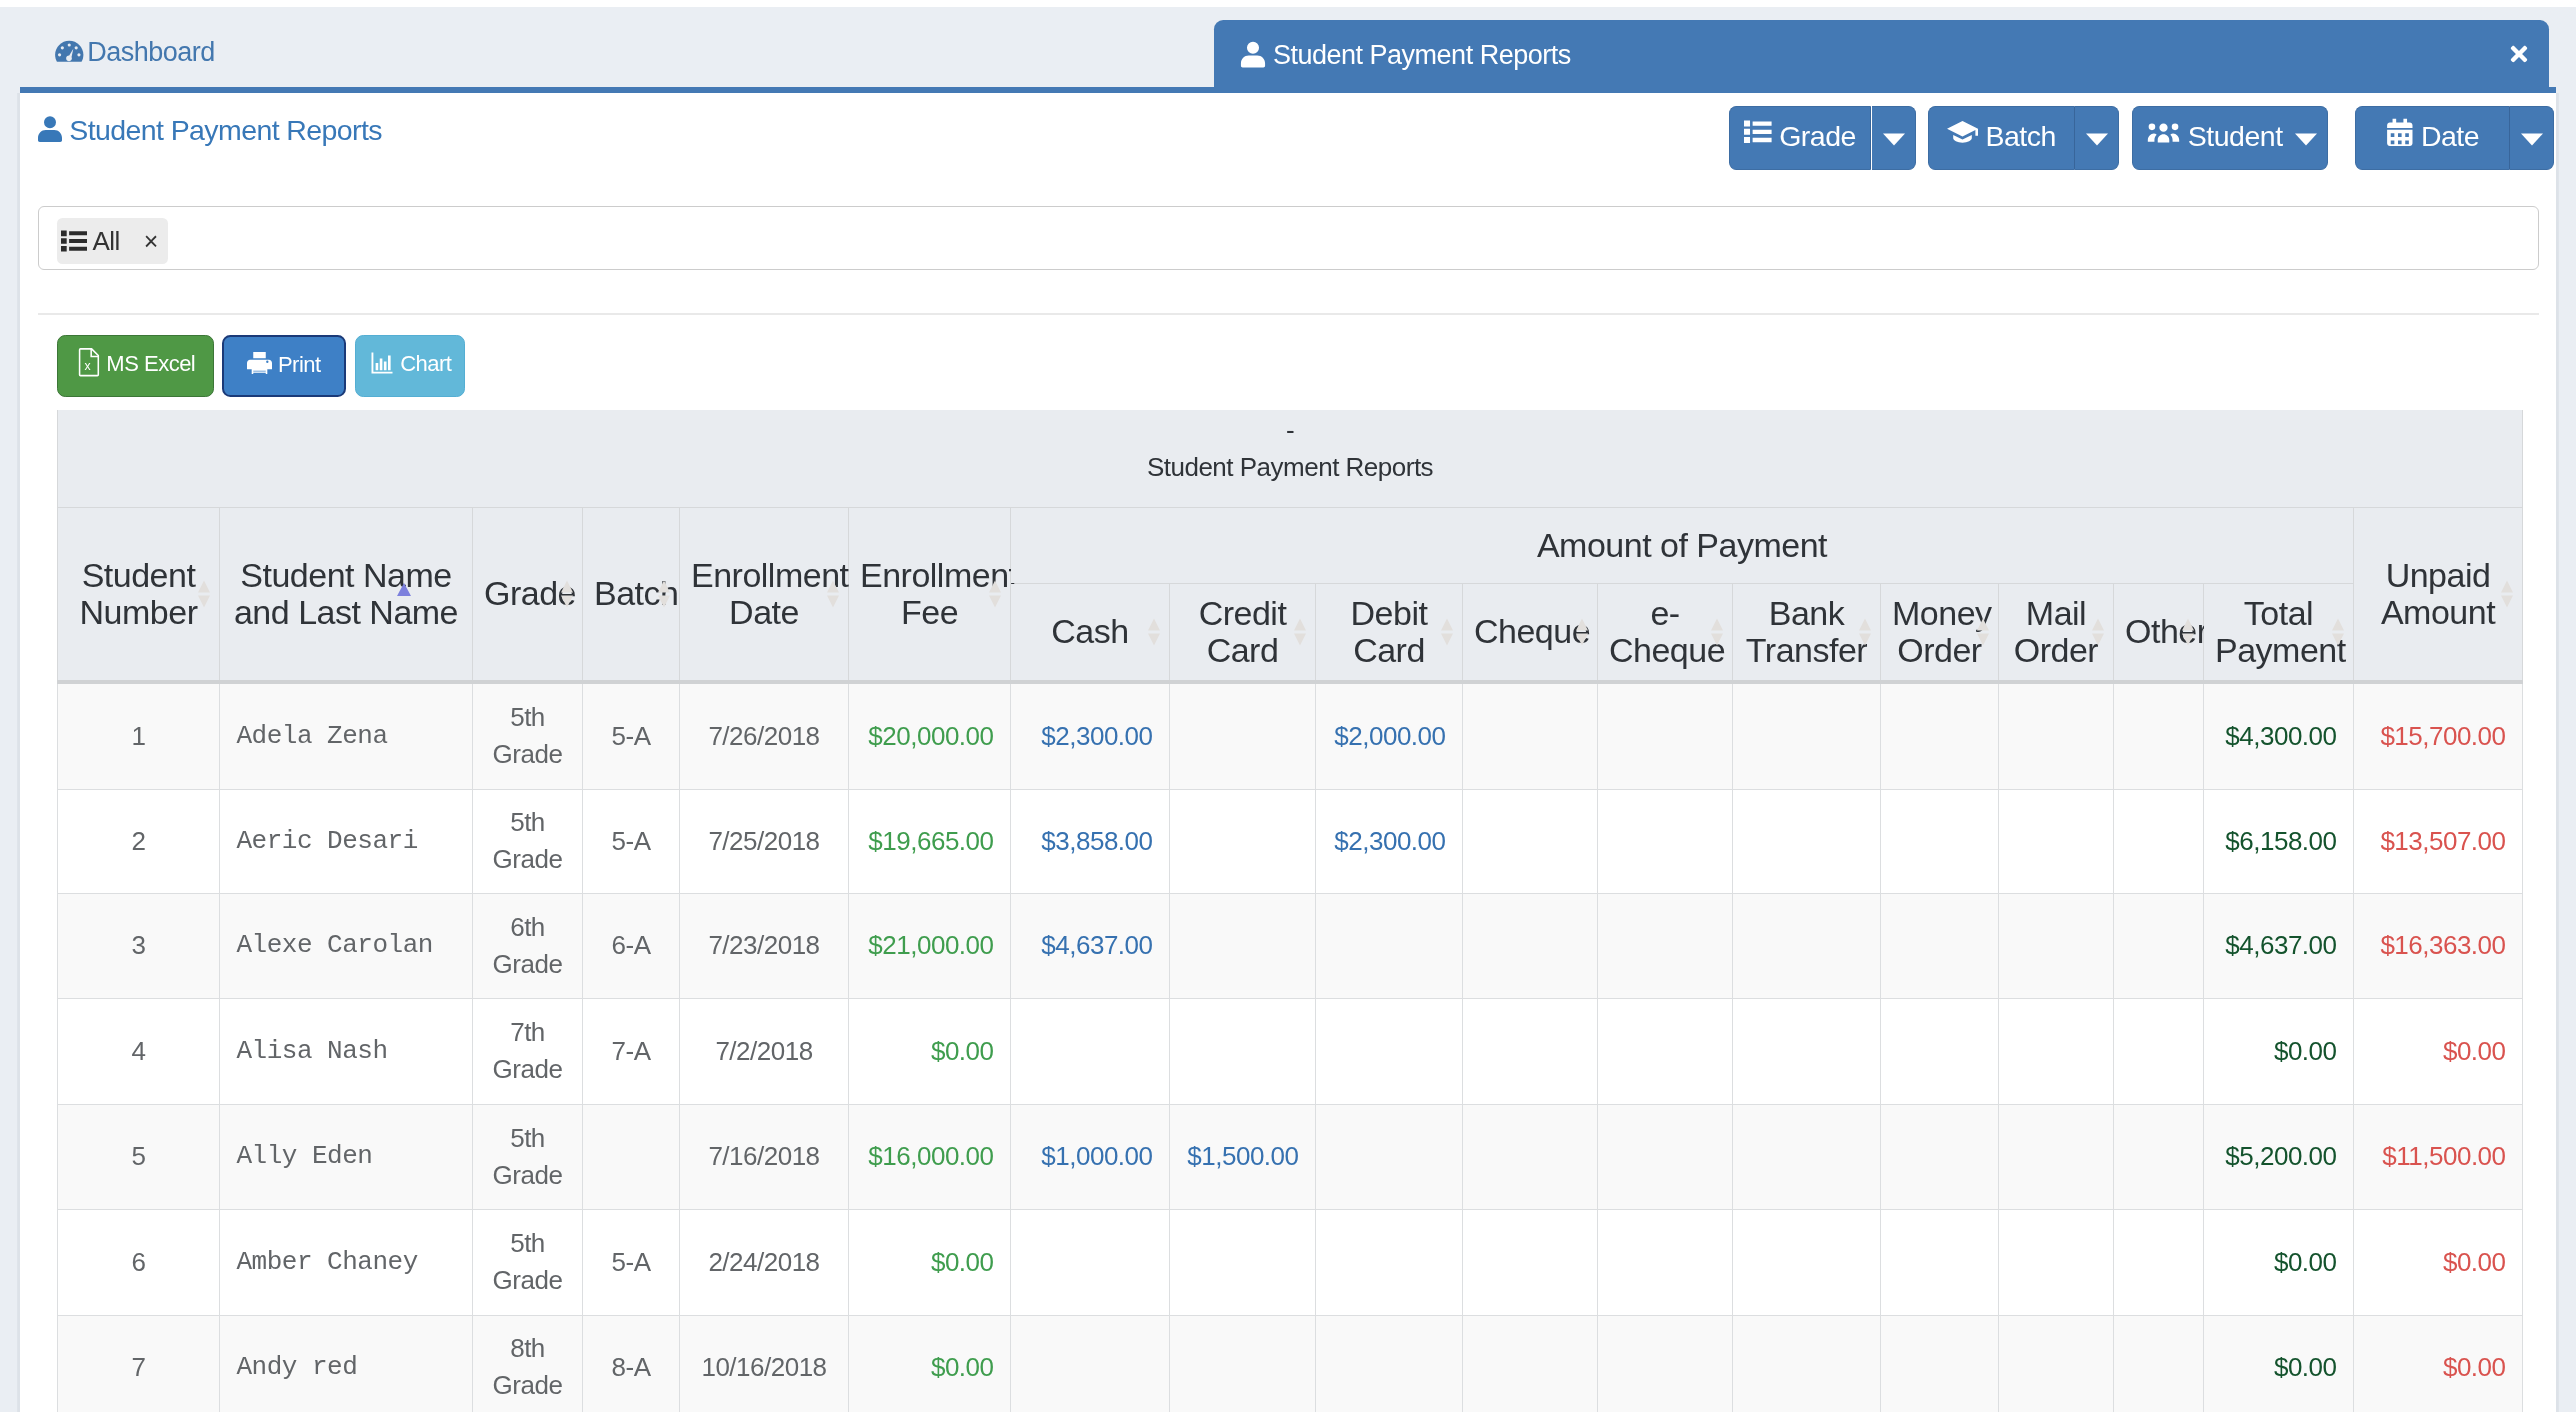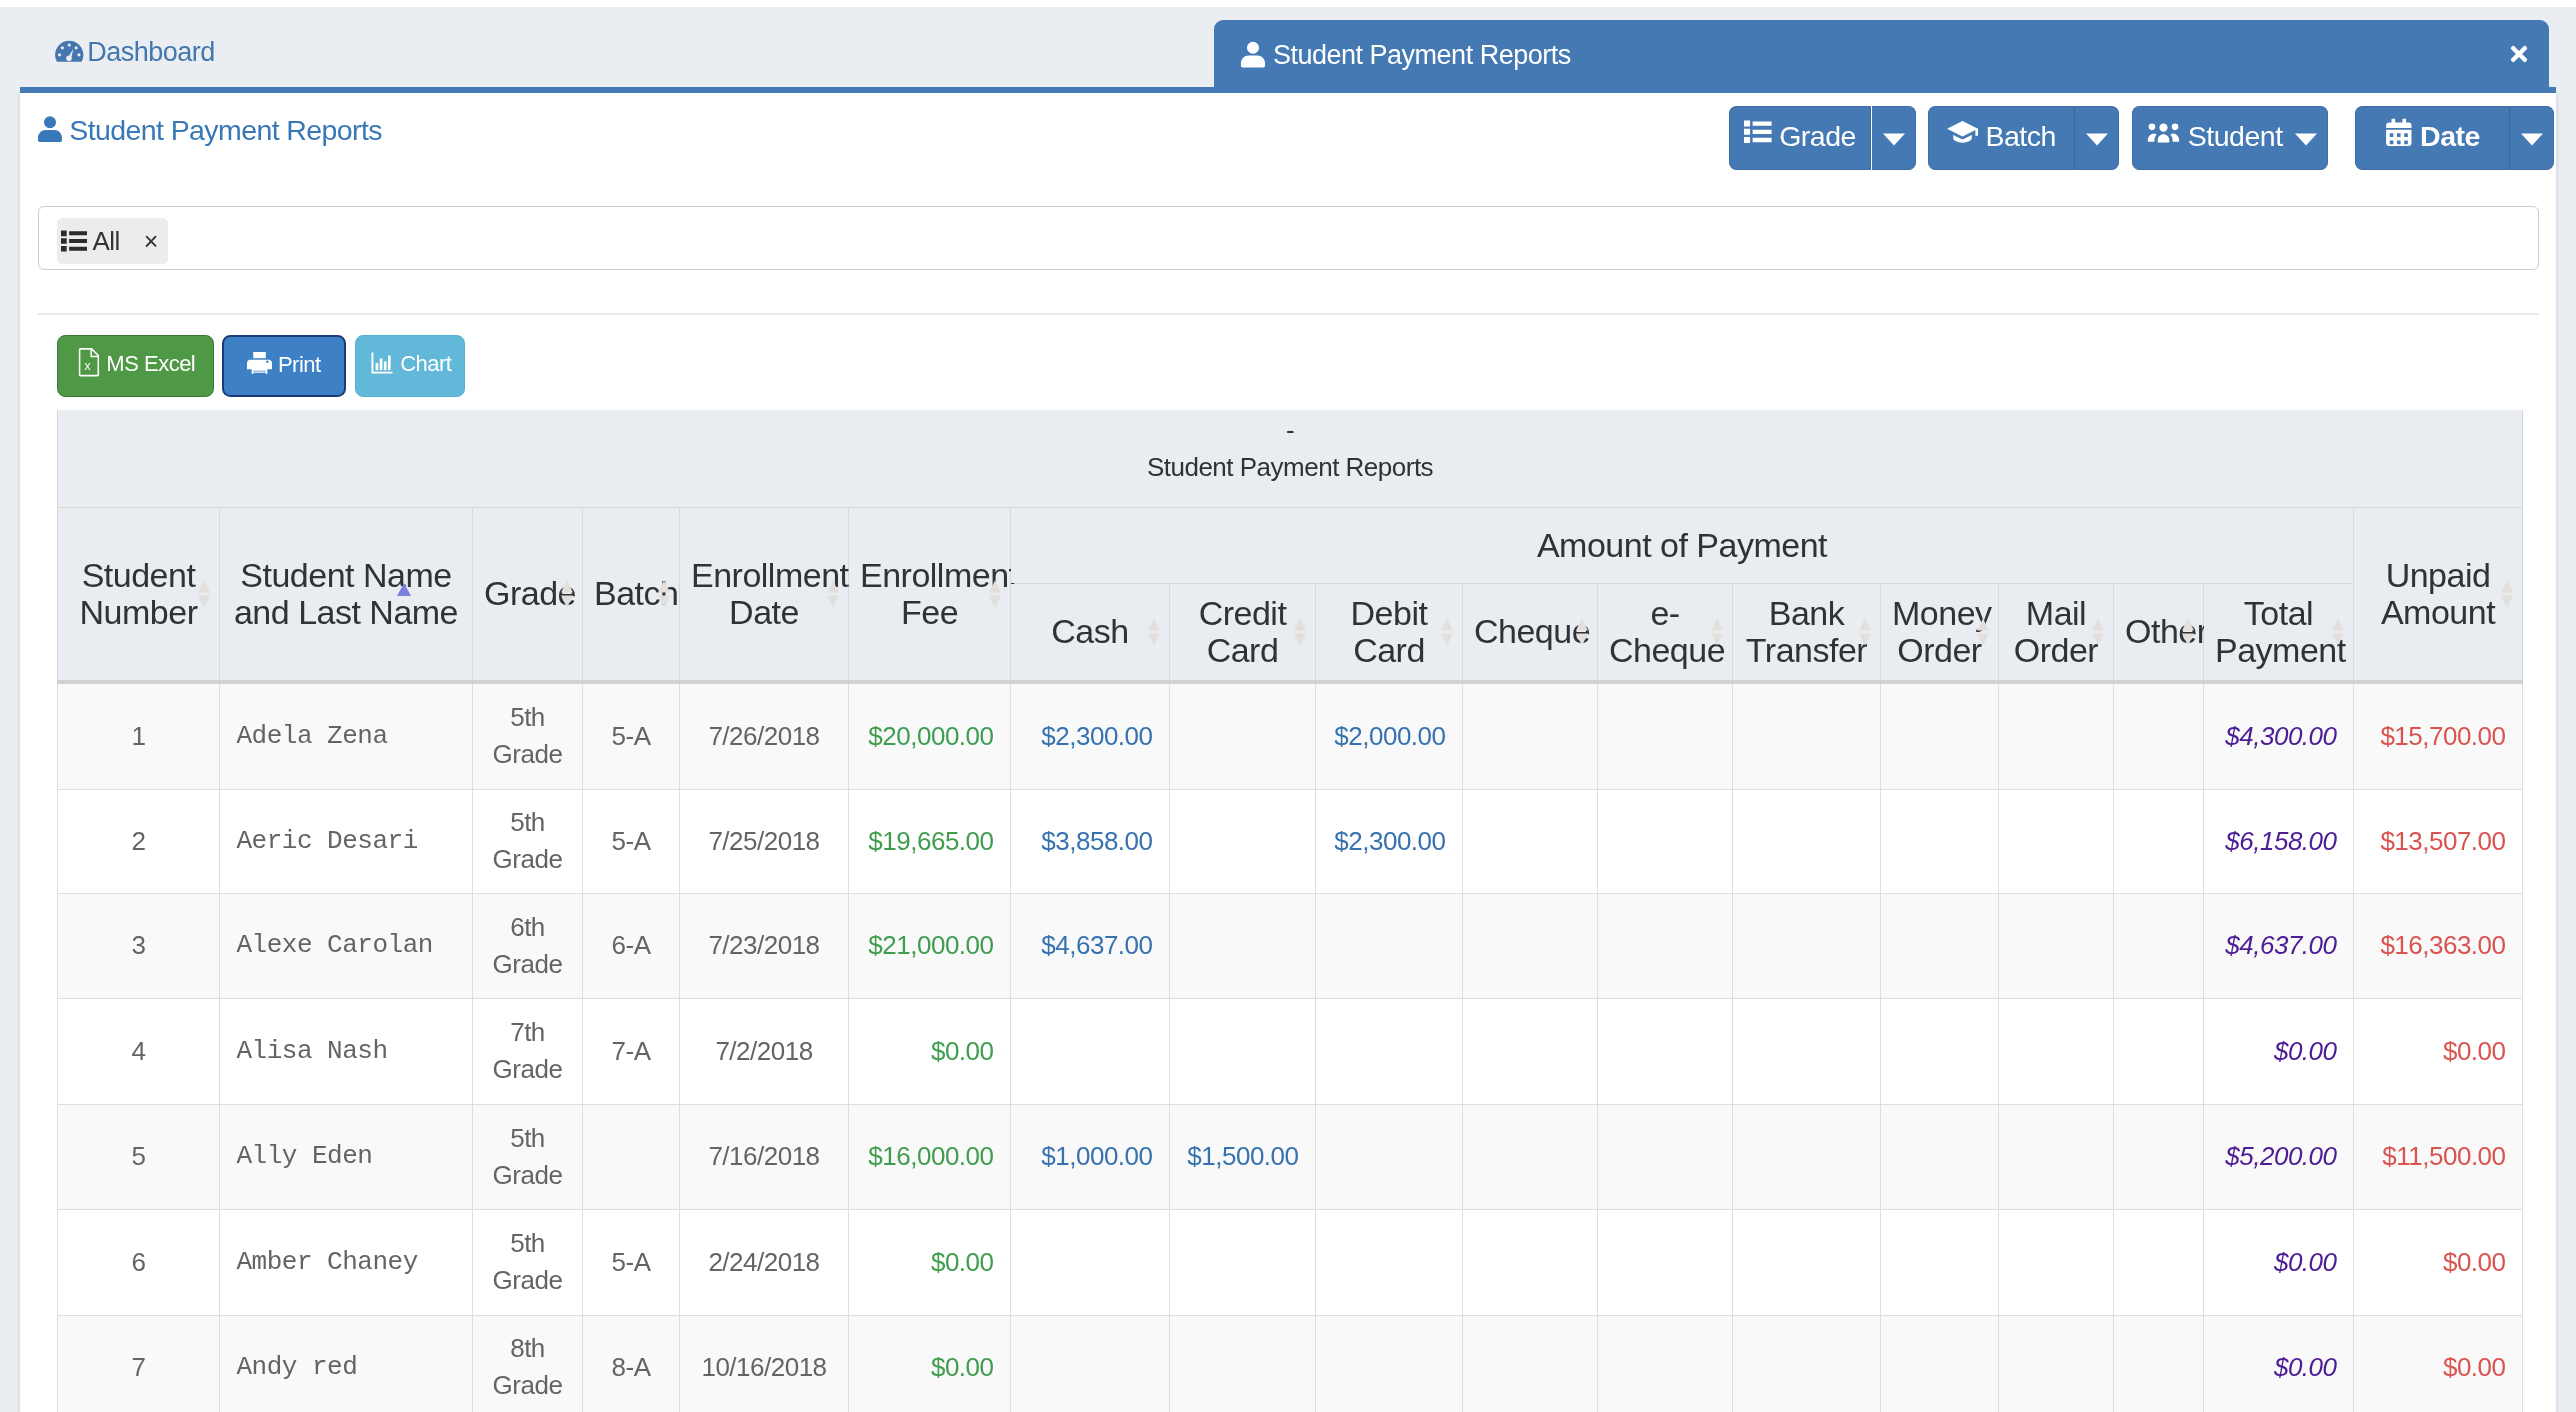--- a/index.html
+++ b/index.html
@@ -43,21 +43,21 @@
 tbody tr:nth-child(4) td { height:106px; }
 tbody tr:nth-child(5) td { height:105px; }
 tbody tr:nth-child(6) td { height:106px; }
 tbody tr.odd td { background:#f9f9f9; }
 tbody tr.even td { background:#ffffff; }
 td.l { text-align:left; padding-left:16.5px;font-family:Liberation Mono, monospace; }
 td.r { text-align:right; padding-right:16.5px; }
 .green { color:#3f9d4e; }
 .blue { color:#3671b0; }
 .red { color:#d9534f; }
-.dark { color:#4c1d95;font-style:italic; }
+.dark { color:#14532d; }
 .sort { position:absolute; right:7.4px; top:50%; width:13.8px; height:27px; transform:translateY(-50%); }
 .sort:before { content:""; position:absolute; left:0; top:0; border-left:6.4px solid transparent; border-right:6.4px solid transparent; border-bottom:12px solid #e2dfdc; }
 .sort:after { content:""; position:absolute; left:0; bottom:0; border-left:6.4px solid transparent; border-right:6.4px solid transparent; border-top:12px solid #e2dfdc; }
 .sortup { position:absolute; width:0; height:0; border-left:7.4px solid transparent; border-right:7.4px solid transparent; border-bottom:13.8px solid #7c80dd; }
 </style>
 </head>
 <body>
 <div class="pagebg"></div>
 <div class="bluebar"></div>
 <div class="content"></div>
@@ -105,21 +105,21 @@
 </div>
 <div class="fbtn" style="left:2132px; width:196px; top:106px; position:absolute;">
   <span class="main" style="width:166px; line-height:59px;"><svg class="bico" width="33" height="27.6" viewBox="0 0 640 512">
         <path fill="#fff" d="M96 224a64 64 0 1 0 0-128 64 64 0 0 0 0 128zm448 0a64 64 0 1 0 0-128 64 64 0 0 0 0 128zM320 256a80 80 0 1 0 0-160 80 80 0 0 0 0 160zm-187 32C74 288 16 346 16 416v32h128v-32c0-40 17-76 44-102-17-16-35-26-55-26zm374 0c-20 0-38 10-55 26 27 26 44 62 44 102v32h128v-32c0-70-58-128-117-128zM208 416v48h224v-48c0-62-50-112-112-112s-112 50-112 112z"></path>
       </svg> Student</span>
   <span class="caret-seg">
       <span class="caret"></span>
     </span>
 </div>
 <div class="fbtn" style="left:2355px; width:199px; top:106px; position:absolute;">
-  <span class="main" style="width:155px; line-height:59px;font-weight:bold;"><svg class="bico" width="27.6" height="29" viewBox="0 0 448 512">
+  <span class="main" style="width:155px; line-height:59px;"><svg class="bico" width="27.6" height="29" viewBox="0 0 448 512">
         <path fill="#fff" d="M96 32v64H48C21 96 0 117 0 144v48h448v-48c0-27-21-48-48-48h-48V32h-64v64H160V32H96zM0 224v240c0 27 21 48 48 48h352c27 0 48-21 48-48V224H0zm64 64h64v64H64v-64zm128 0h64v64h-64v-64zm128 0h64v64h-64v-64zM64 416h64v64H64v-64zm128 0h64v64h-64v-64zm128 0h64v64h-64v-64z"></path>
       </svg> Date</span>
   <span class="caret-seg">
       <span class="caret"></span>
     </span>
 </div>
 <div class="ebtn ebtn-excel"><svg style="vertical-align:-5.5px;font-size:24px" width="25" height="28.5" viewBox="0 0 384 512">
       <path fill="none" stroke="#fff" stroke-width="28" d="M48 16h200l120 120v344a16 16 0 0 1-16 16H48a16 16 0 0 1-16-16V32a16 16 0 0 1 16-16z"></path>
       <path fill="none" stroke="#fff" stroke-width="28" d="M240 16v136h136"></path>
       <text x="120" y="390" font-size="220" fill="#fff" font-family="Liberation Sans">x</text>

